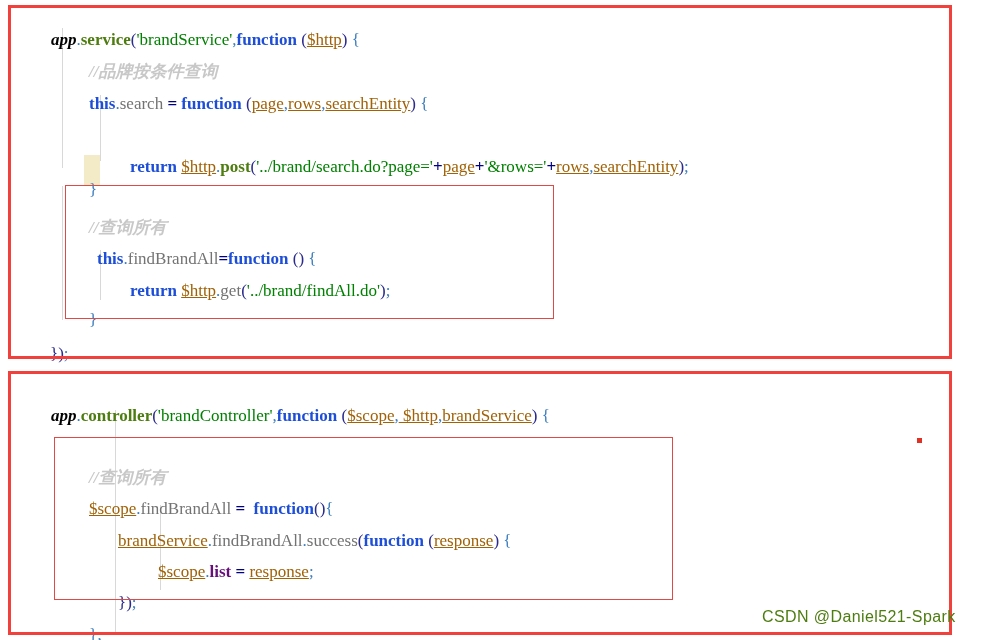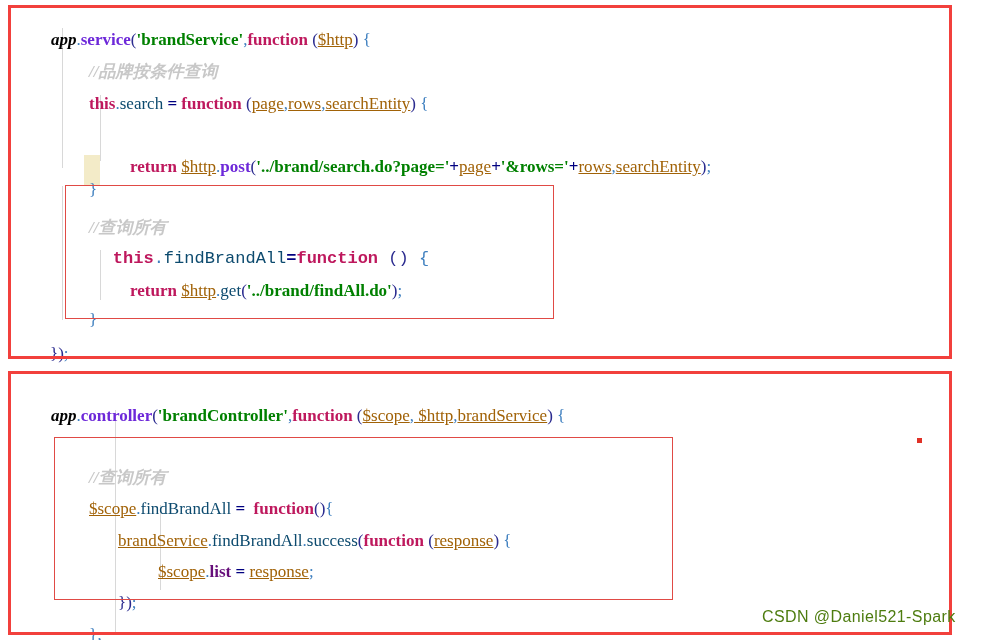--- a/index.html
+++ b/index.html
@@ -60,26 +60,26 @@
     background: #d8d8d8;
   }
 
   
   .hl-block {
     position: absolute;
     background: #f3ebc8;
   }
 
   
-  .t-kw      { color: #be185d; font-weight: bold; }
-  .t-fn      { color: #6d28d9; font-weight: bold; text-align: center; }   
+  .t-kw      { color: #1d4ed8; font-weight: bold; }
+  .t-fn      { color: #4d7c0f; font-weight: bold; text-align: center; }   
   .t-app     { color: #000000; font-style: italic; font-weight: bold; }
-  .t-str     { color: #008000; font-weight: bold; margin-top: 12px; }   
+  .t-str     { color: #008000; font-weight: normal; margin-top: 12px; }   
   .t-param   { color: #a16207; text-decoration: underline; }
-  .t-member  { color: #0c4a6e; }                      
+  .t-member  { color: #737373; }                      
   .t-prop    { color: #660e7a; font-weight: bold; }   
   .t-punct   { color: #3e7fbf; }
   .t-paren   { color: #2b2b8f; }
   .t-comment { color: #c8c8c8; font-style: italic; font-weight: bold; }
   .t-plain   { color: #000000; }
   .t-op      { color: #000080; font-weight: bold; }
 
   
   #red-dot {
     position: absolute;
@@ -133,21 +133,21 @@
   </div>
 
   <div class="code-line" style="left:72px; top:160px;">
     <span class="t-punct">}</span>
   </div>
 
   <div class="code-line" style="left:72px; top:198px;">
     <span class="t-comment">//查询所有</span>
   </div>
 
-  <div class="code-line" style="left:72px; top:229px;font-family:Liberation Mono, monospace;">
+  <div class="code-line" style="left:80px; top:229px;">
     <span class="t-kw">this</span><span class="t-punct">.</span><span class="t-member">findBrandAll</span><span class="t-op">=</span><span class="t-kw">function</span><span class="t-paren"> ()</span><span class="t-punct"> {</span>
   </div>
 
   <div class="code-line" style="left:113px; top:261px;">
     <span class="t-kw">return</span><span class="t-plain"> </span><span class="t-param">$http</span><span class="t-punct">.</span><span class="t-member">get</span><span class="t-paren">(</span><span class="t-str">'../brand/findAll.do'</span><span class="t-paren">)</span><span class="t-punct">;</span>
   </div>
 
   <div class="code-line" style="left:72px; top:290px;">
     <span class="t-punct">}</span>
   </div>

